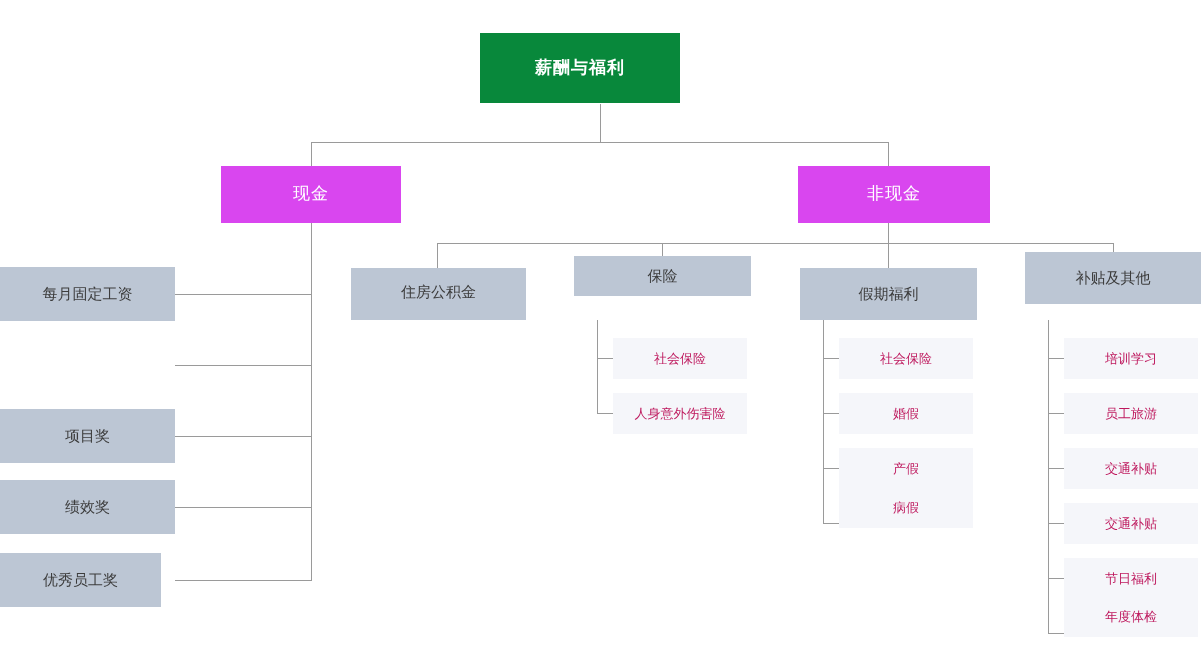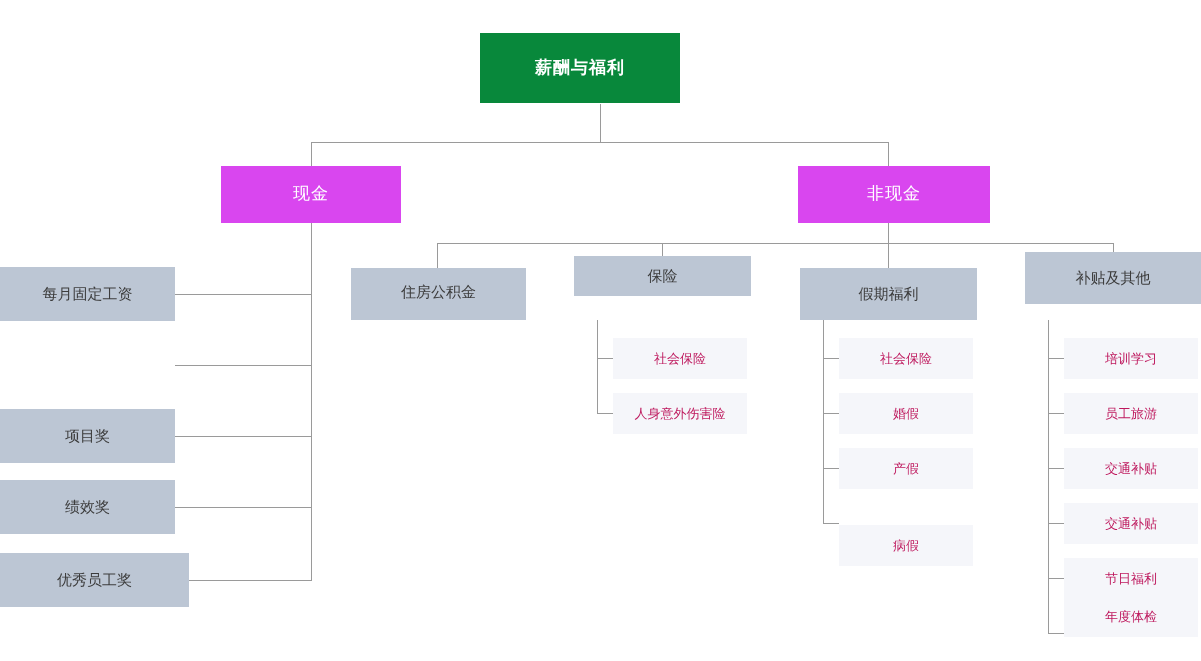--- a/index.html
+++ b/index.html
@@ -124,41 +124,41 @@
 
   <div class="node level-1" style="left:798px; top:166px; width:192px; height:57px;">非现金</div>
 
   <div class="node leaf-left" style="left:0px; top:267px; width:175px; height:54px;">每月固定工资</div>
 
 
   <div class="node leaf-left" style="left:0px; top:409px; width:175px; height:54px;">项目奖</div>
 
   <div class="node leaf-left" style="left:0px; top:480px; width:175px; height:54px;">绩效奖</div>
 
-  <div class="node leaf-left" style="left:0px; top:553px; width:189px; height:54px;">优秀员工奖</div>
+  <div class="node leaf-left" style="left:0px; top:553px; width:161px; height:54px;">优秀员工奖</div>
 
   <div class="node level-2" style="left:351px; top:268px; width:175px; height:52px;font-family:Liberation Mono, monospace;">住房公积金</div>
 
   <div class="node level-2" style="left:574px; top:256px; width:177px; height:40px;">保险</div>
 
   <div class="node level-2" style="left:800px; top:268px; width:177px; height:52px;">假期福利</div>
 
   <div class="node level-2" style="left:1025px; top:252px; width:176px; height:52px;">补贴及其他</div>
 
   <div class="node level-3" style="left:613px; top:338px; width:134px; height:41px;">社会保险</div>
 
   <div class="node level-3" style="left:613px; top:393px; width:134px; height:41px;">人身意外伤害险</div>
 
   <div class="node level-3" style="left:839px; top:338px; width:134px; height:41px;">社会保险</div>
 
   <div class="node level-3" style="left:839px; top:393px; width:134px; height:41px;">婚假</div>
 
   <div class="node level-3" style="left:839px; top:448px; width:134px; height:41px;">产假</div>
 
-  <div class="node level-3" style="left:839px; top:525px; width:134px; height:41px;">病假</div>
+  <div class="node level-3" style="left:839px; top:487px; width:134px; height:41px;">病假</div>
 
   <div class="node level-3" style="left:1064px; top:338px; width:134px; height:41px;">培训学习</div>
 
   <div class="node level-3" style="left:1064px; top:393px; width:134px; height:41px;">员工旅游</div>
 
   <div class="node level-3" style="left:1064px; top:448px; width:134px; height:41px;">交通补贴</div>
 
   <div class="node level-3" style="left:1064px; top:503px; width:134px; height:41px;">交通补贴</div>
 
   <div class="node level-3" style="left:1064px; top:558px; width:134px; height:41px;">节日福利</div>

